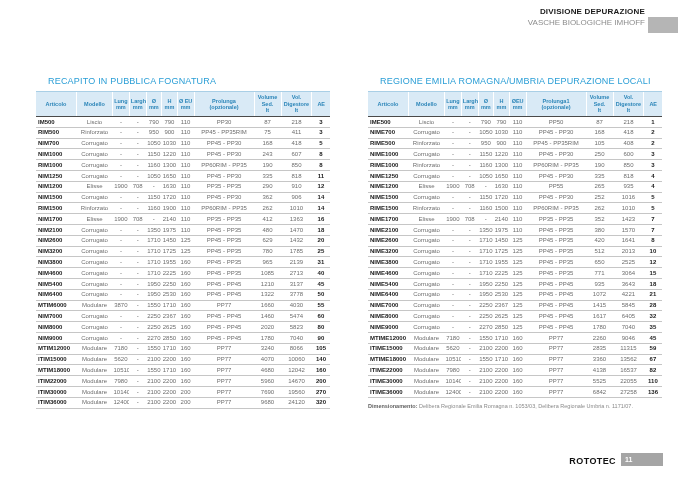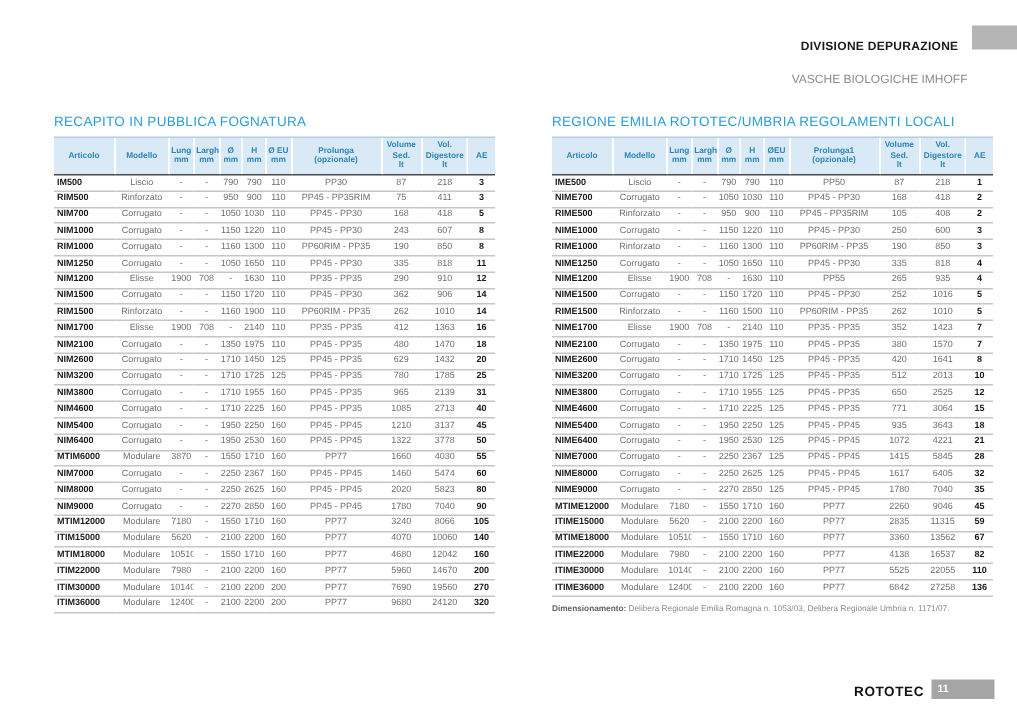--- a/index.html
+++ b/index.html
@@ -1,28 +1,28 @@
 <!DOCTYPE html>
 <html><head>
 <meta charset="utf-8">
 <style>
   html,body{margin:0;padding:0;background:#e8e8e8}
   .page{width:678px;height:478px;position:relative;background:#ffffff;
         font-family:"Liberation Sans",sans-serif;overflow:hidden;margin:0 auto}
 
   
-  .top-header{position:absolute;top:26px;right:33px;text-align:center}
+  .top-header{position:absolute;top:7px;right:33px;text-align:right}
   .th-title{font-size:8px;font-weight:bold;color:#1a1a1a;letter-spacing:.2px}
-  .th-sub{font-size:8px;color:#8c8c8c;margin-top:13px}
+  .th-sub{font-size:8px;color:#8c8c8c;margin-top:2px}
   .th-box{position:absolute;top:17px;right:0;width:30px;height:16px;background:#b5b5b5}
 
   
   .content{position:absolute;left:36px;top:76px;display:flex;gap:38px}
   .col{width:294px}
-  .tbl-title{margin:0 0 5px 0;font-size:9px;font-weight:400;color:#2a9ed6;letter-spacing:.2px}
+  .tbl-title{margin:0 0 5px 12px;font-size:9px;font-weight:400;color:#2a9ed6;letter-spacing:.2px}
 
   table{width:100%;border-collapse:collapse;table-layout:fixed}
   thead th{background:#d9eaf6;color:#2b85b8;font-size:5.5px;font-weight:bold;
            text-align:center;vertical-align:middle;padding:2px 1px;height:20px;
            line-height:6.5px;border-left:1px solid #ffffff;
            border-top:1px solid #a9cfe6;border-bottom:1px solid #4a4a4a;
            overflow:hidden}
   thead th:first-child{border-left:none}
   tbody td{font-size:6px;line-height:6.5px;color:#6e6e6e;text-align:center;
            padding:0 1px;height:9.8px;border-bottom:1px solid #c6c6c6;
@@ -434,21 +434,21 @@
               <td>PP77</td>
               <td>9680</td>
               <td>24120</td>
               <td class="c-last">320</td>
             </tr>
           </tbody>
       </table>
     </section>
 
     <section class="col">
-      <h2 class="tbl-title">REGIONE EMILIA ROTOTEC/UMBRIA REGOLAMENTI LOCALI</h2>
+      <h2 class="tbl-title">REGIONE EMILIA ROMAGNA/UMBRIA DEPURAZIONE LOCALI</h2>
       <table>
         <colgroup>
           <col style="width:13.5%">
             <col style="width:12%">
             <col style="width:5.6%">
           <col style="width:5.6%">
             <col style="width:5.2%">
             <col style="width:5.2%">
           <col style="width:5.6%">
             <col style="width:20%">

